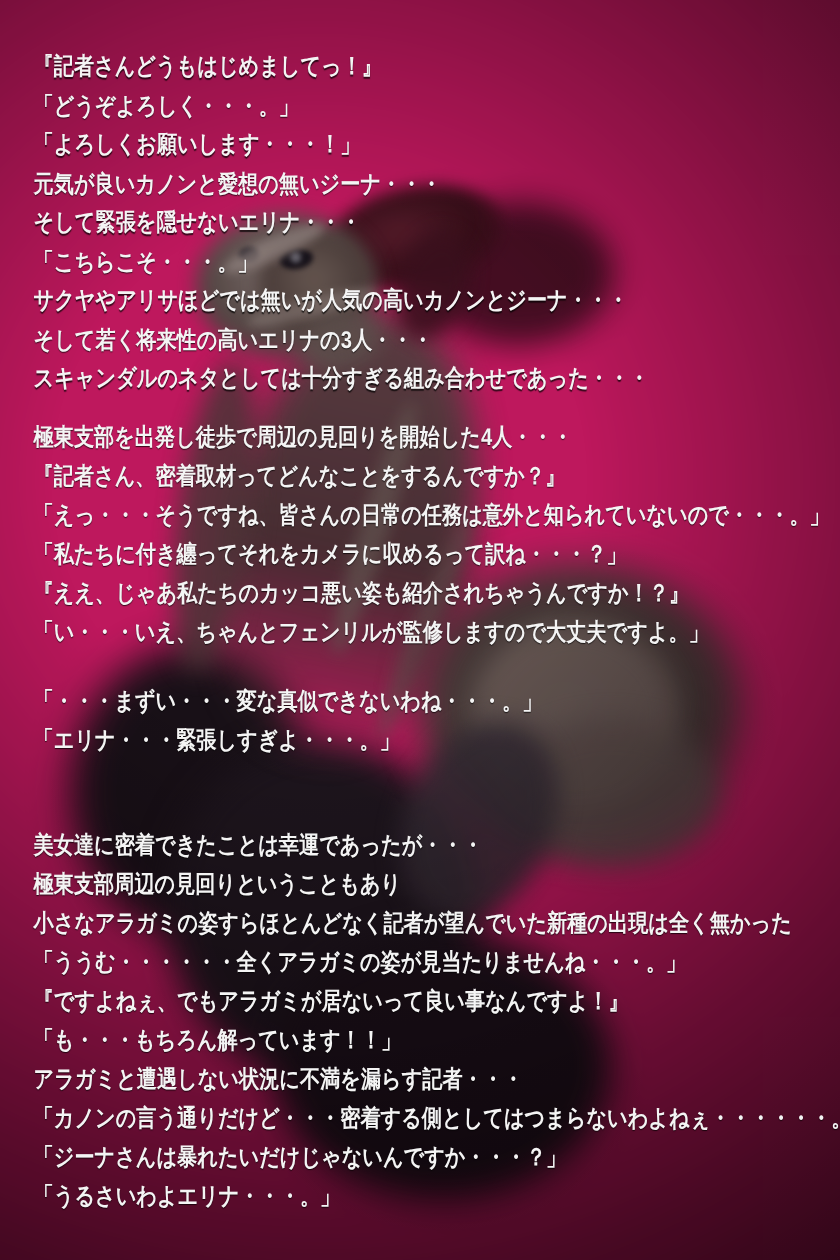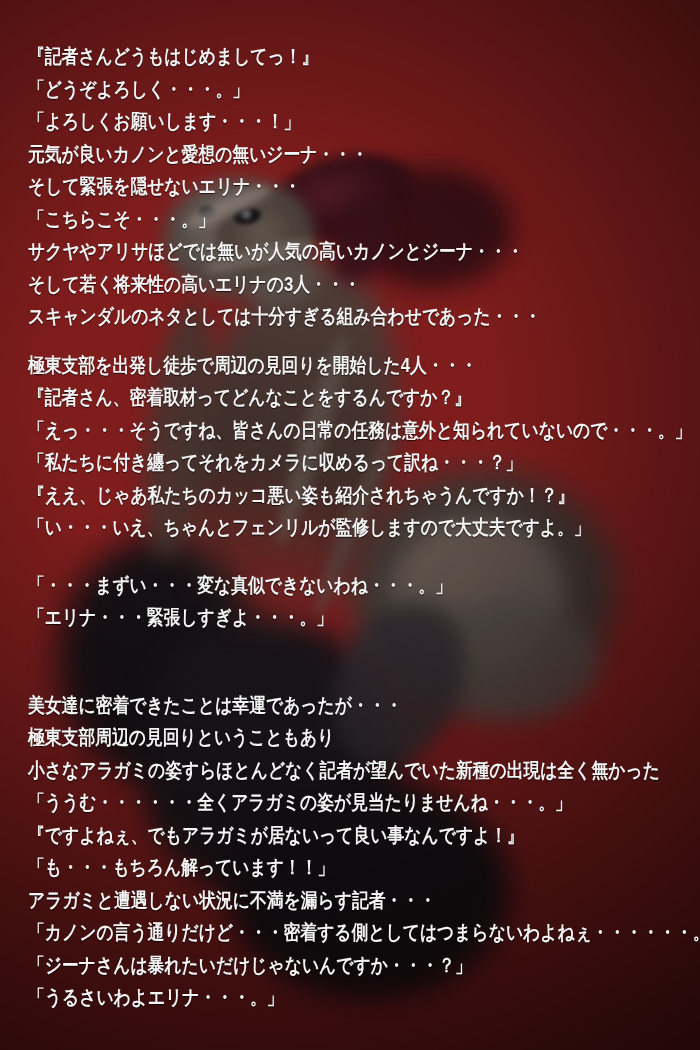--- a/index.html
+++ b/index.html
@@ -1,18 +1,18 @@
 <!DOCTYPE html>
 <html><head>
 <meta charset="utf-8">
 <style>
   html,body{margin:0;padding:0;background:#000;}
   .stage{
     position:relative;width:700px;height:1050px;overflow:hidden;
-    background:#7f1d1d;
+    background:#be185d;
     font-family:"Liberation Sans",sans-serif;
   }
   
   .art{position:absolute;inset:0;opacity:.95;}
   .blob{position:absolute;border-radius:50%;}
   .hat{left:270px;top:156px;width:150px;height:84px;
        background:radial-gradient(ellipse at 42% 42%,#4d1a26 0%,#2e0d14 55%,rgba(20,5,8,0) 100%);
        transform:rotate(-12deg);filter:blur(6px);}
   .hat-ribbon{left:332px;top:192px;width:58px;height:92px;background:#33101a;
        transform:rotate(18deg);filter:blur(8px);opacity:.9;}

